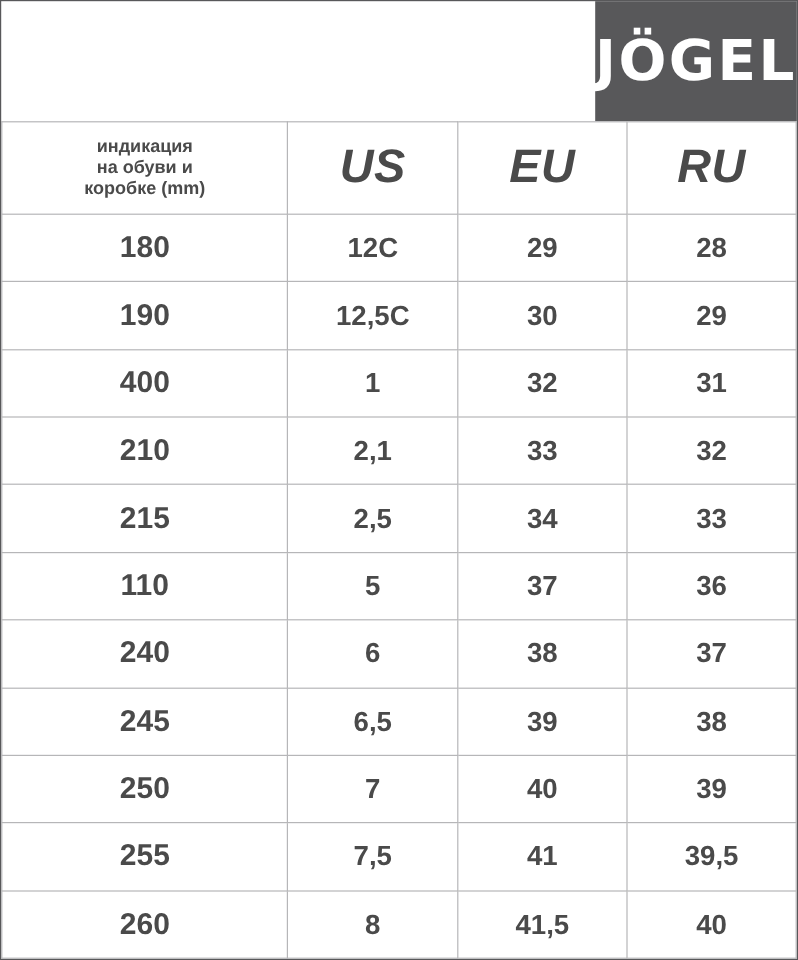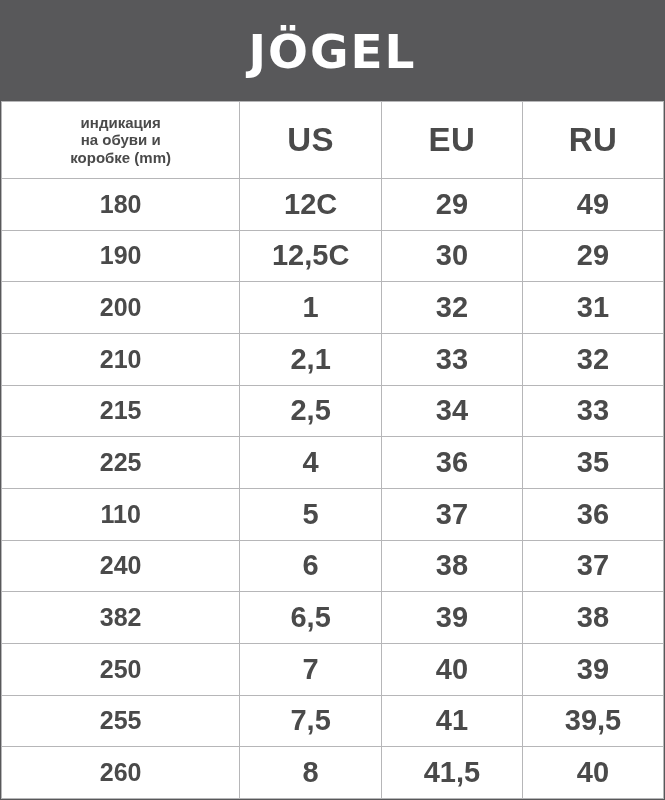--- a/index.html
+++ b/index.html
@@ -15,20 +15,21 @@
     overflow: hidden;
   }
   .page {
     width: 665px;
     height: 800px;
     box-sizing: border-box;
     border: 1px solid #58585a;
     background: #ffffff;
     display: flex;
     flex-direction: column;
+    align-items: flex-end;
   }
   .brand-bar {
     height: 100px;
     background: #58585a;
     display: flex;
     align-items: center;
     justify-content: center;
     flex: 0 0 auto;
   }
   .brand-logo {
@@ -68,26 +69,27 @@
     padding: 2px 4px;
   }
   th.head-indication {
     font-size: 15px;
     line-height: 1.15;
     font-weight: bold;
     padding: 0 18px;
     margin-top: 20px;
   }
   th.head-std {
-    font-size: 33px;
+    font-size: 39px;
     letter-spacing: 0.5px;
+    font-style: italic;
   }
   table.size-table tbody td {
     height: 43px;
-    font-size: 29px;
+    font-size: 23px;
     padding: 0;
   }
   table.size-table tbody td.col-mm {
     font-size: 25px;
     margin-top: 45px;
   }
   
   table.size-table {
     border: 1px solid #b6b6b8;
   }
@@ -119,66 +121,60 @@
           <th class="head-std">US</th>
           <th class="head-std">EU</th>
           <th class="head-std">RU</th>
         </tr>
       </thead>
       <tbody>
         <tr>
           <td class="col-mm">180</td>
           <td>12C</td>
           <td>29</td>
-          <td>49</td>
+          <td>28</td>
         </tr>
         <tr>
           <td class="col-mm">190</td>
           <td>12,5C</td>
           <td>30</td>
           <td>29</td>
         </tr>
         <tr>
-          <td class="col-mm">200</td>
+          <td class="col-mm">400</td>
           <td>1</td>
           <td>32</td>
           <td>31</td>
         </tr>
         <tr>
           <td class="col-mm">210</td>
           <td>2,1</td>
           <td>33</td>
           <td>32</td>
         </tr>
         <tr>
           <td class="col-mm">215</td>
           <td>2,5</td>
           <td>34</td>
           <td>33</td>
         </tr>
         <tr>
-          <td class="col-mm">225</td>
-          <td>4</td>
-          <td>36</td>
-          <td>35</td>
-        </tr>
-        <tr>
           <td class="col-mm">110</td>
           <td>5</td>
           <td>37</td>
           <td>36</td>
         </tr>
         <tr>
           <td class="col-mm">240</td>
           <td>6</td>
           <td>38</td>
           <td>37</td>
         </tr>
         <tr>
-          <td class="col-mm">382</td>
+          <td class="col-mm">245</td>
           <td>6,5</td>
           <td>39</td>
           <td>38</td>
         </tr>
         <tr>
           <td class="col-mm">250</td>
           <td>7</td>
           <td>40</td>
           <td>39</td>
         </tr>

